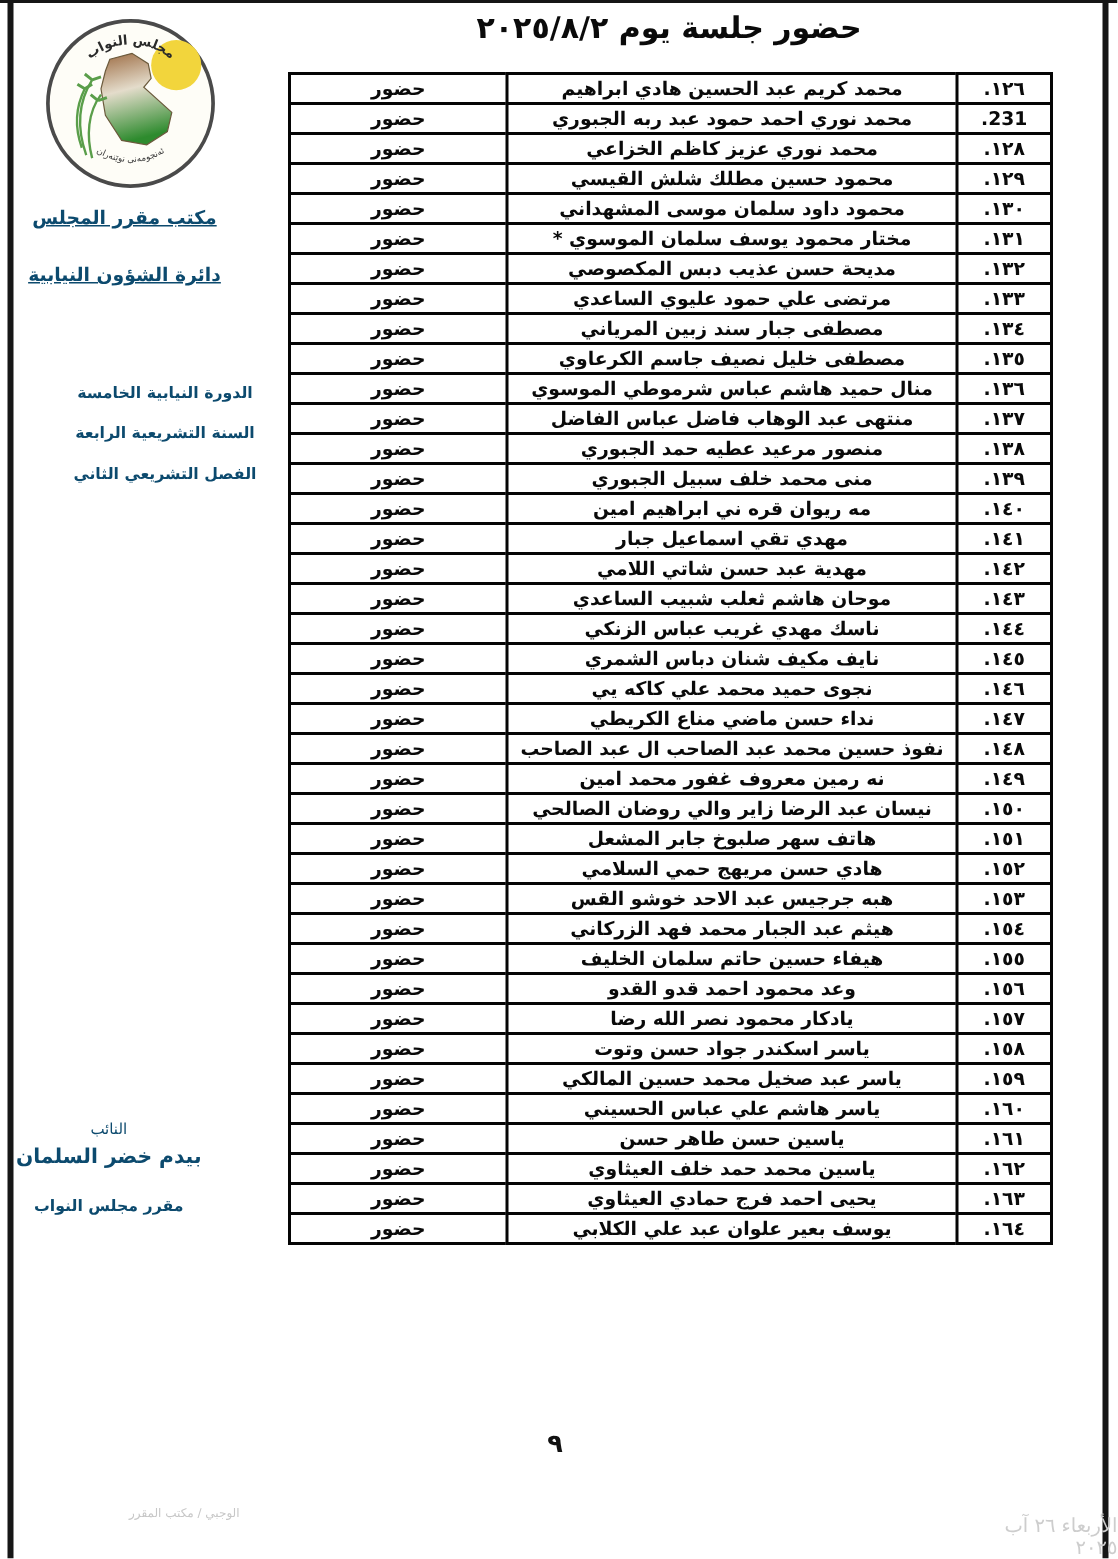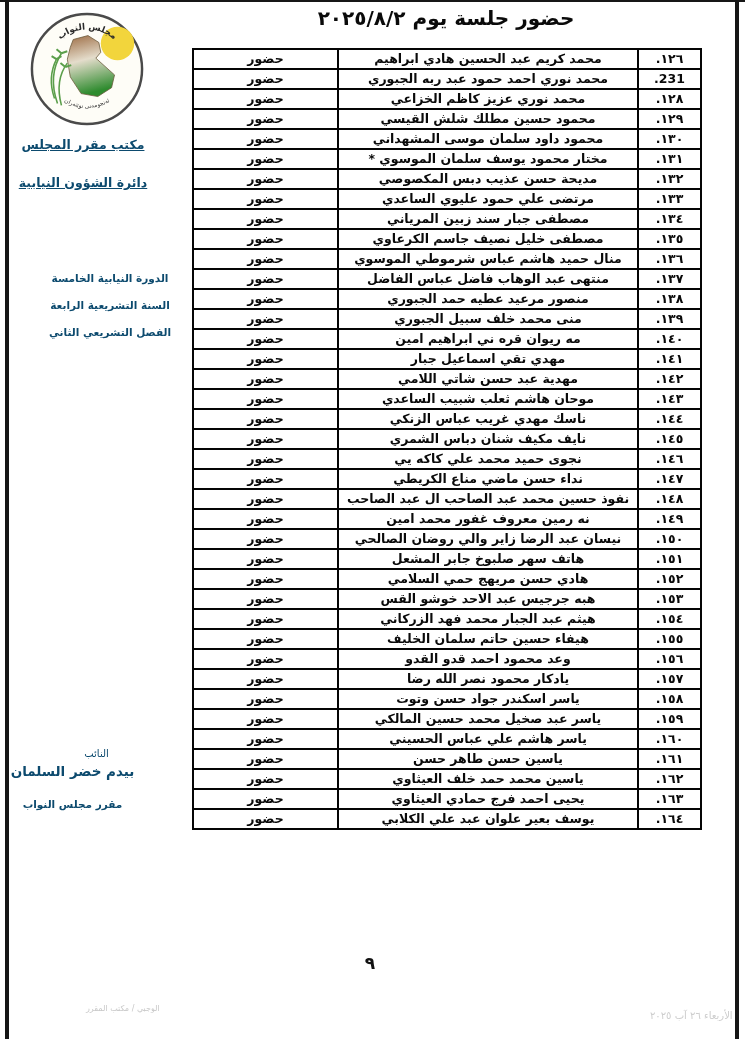--- a/index.html
+++ b/index.html
@@ -15,42 +15,42 @@
   .doc-title{
     position:absolute;left:192px;top:6px;width:508px;text-align:center;
     font-size:20px;font-weight:bold;direction:rtl;color:#0a0a0a;letter-spacing:.5px;
   }
 
   .logo{position:absolute;left:26px;top:10px;width:122px;height:118px;}
 
   .side-label{position:absolute;direction:rtl;color:#0c4a6e;font-weight:bold;text-align:center;}
   .office{left:8px;top:137px;width:150px;font-size:12.5px;text-decoration:underline;}
   .department{left:4px;top:175px;width:158px;font-size:12.5px;text-decoration:underline;}
-  .session-line{left:40px;width:140px;font-size:10.5px;margin-top:16px;}
+  .session-line{left:40px;width:140px;font-size:10.5px;}
   .s0{top:256px}.s1{top:283px}.s2{top:310px}
-  .sig-title{left:10px;top:748px;width:125px;font-size:10px;font-weight:normal;padding-left:24px;}
+  .sig-title{left:10px;top:748px;width:125px;font-size:10px;font-weight:normal;}
   .sig-name{left:5px;top:763px;width:135px;font-size:13.5px;}
   .sig-role{left:10px;top:798px;width:125px;font-size:10.5px;}
 
   table.attendance{
     position:absolute;left:192px;top:48px;border-collapse:collapse;direction:rtl;
     table-layout:fixed;width:508px;
   }
   table.attendance td{
     border:2px solid #050505;height:18px;padding:0 3px;text-align:center;
     font-size:12.5px;font-weight:bold;color:#0a0a0a;white-space:nowrap;overflow:hidden;
     line-height:1.05;
   }
   td.cell-no{font-size:12px;}
   .red-name{color:#d42a1e;}
 
   .page-number{position:absolute;left:0;top:953px;width:740px;text-align:center;
     font-size:17px;font-weight:bold;color:#111;}
   .footer-left{position:absolute;left:86px;top:1004px;font-size:8px;color:#c7c7c7;direction:rtl;}
-  .footer-right{position:absolute;left:650px;top:1010px;font-size:10px;color:#cdcdcd;direction:rtl;}
+  .footer-right{position:absolute;left:650px;top:1010px;font-size:13px;color:#cdcdcd;direction:rtl;}
 </style>
 </head>
 <body>
 
 <div class="frame-left"></div>
 <div class="frame-right"></div>
 <div class="frame-top"></div>
 
 <div class="doc-title">حضور جلسة يوم ٢٠٢٥/٨/٢</div>
 

